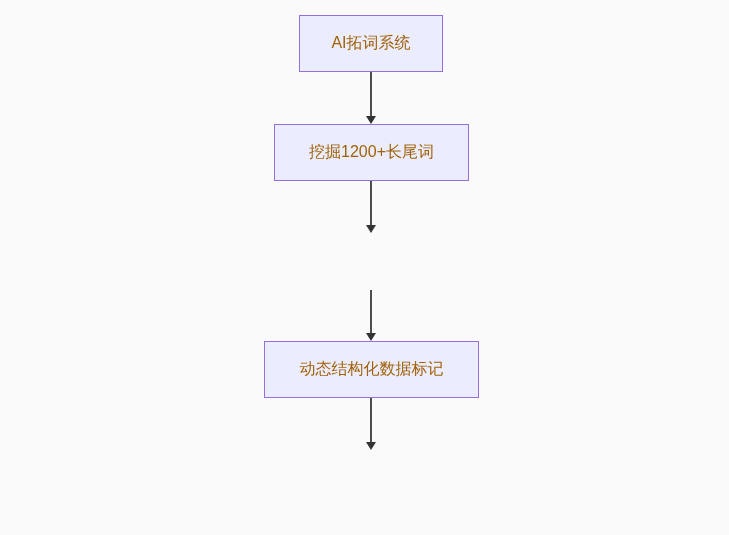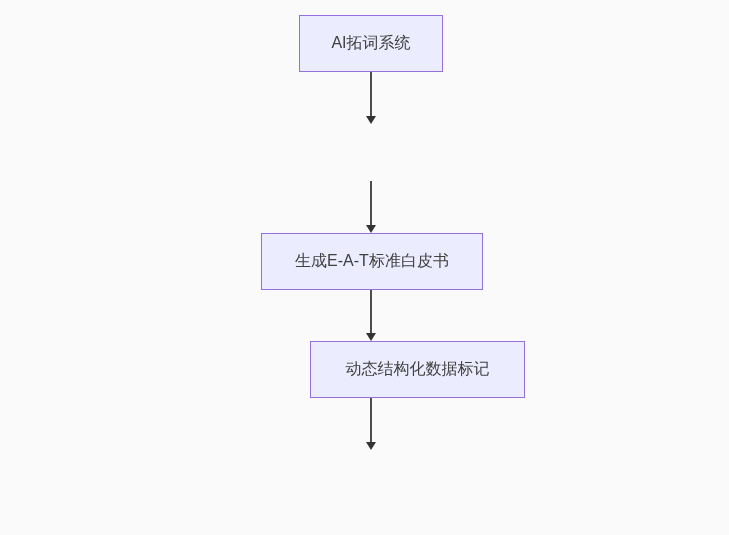--- a/index.html
+++ b/index.html
@@ -13,33 +13,33 @@
     position: relative;
     width: 729px;
     height: 535px;
     background: #fafafa;
     overflow: hidden;
   }
   .node {
     position: absolute;
     background: #ECECFF;
     border: 1px solid #9370DB;
-    color: #404040;
+    color: #a16207;
     font-size: 16px;
     display: flex;
     align-items: center;
     justify-content: center;
     box-sizing: border-box;
     text-align: center;
     white-space: nowrap;
   }
   .n1 { left: 299px; top: 15px;  width: 144px; height: 57px; }
   .n2 { left: 274px; top: 124px; width: 195px; height: 57px; }
   .n3 { left: 261px; top: 233px; width: 222px; height: 57px; }
-  .n4 { left: 264px; top: 341px; width: 215px; height: 57px; margin-left: 46px; }
+  .n4 { left: 264px; top: 341px; width: 215px; height: 57px; }
   .n5 { left: 254px; top: 450px; width: 231px; height: 56px; }
 
   .arrow {
     position: absolute;
     left: 366px;
     width: 10px;
   }
   .a1 { top: 72px;  height: 52px; }
   .a2 { top: 181px; height: 52px; }
   .a3 { top: 290px; height: 51px; }
@@ -70,29 +70,29 @@
 
   <div class="node n1">
     <span>AI拓词系统</span>
   </div>
 
   <div class="arrow a1">
     <div class="line"></div>
     <div class="head"></div>
   </div>
 
+  <div class="node n2">
+    <span>挖掘1200+长尾词</span>
+  </div>
 
   <div class="arrow a2">
     <div class="line"></div>
     <div class="head"></div>
   </div>
 
-  <div class="node n3">
-    <span>生成E-A-T标准白皮书</span>
-  </div>
 
   <div class="arrow a3">
     <div class="line"></div>
     <div class="head"></div>
   </div>
 
   <div class="node n4">
     <span>动态结构化数据标记</span>
   </div>
 

